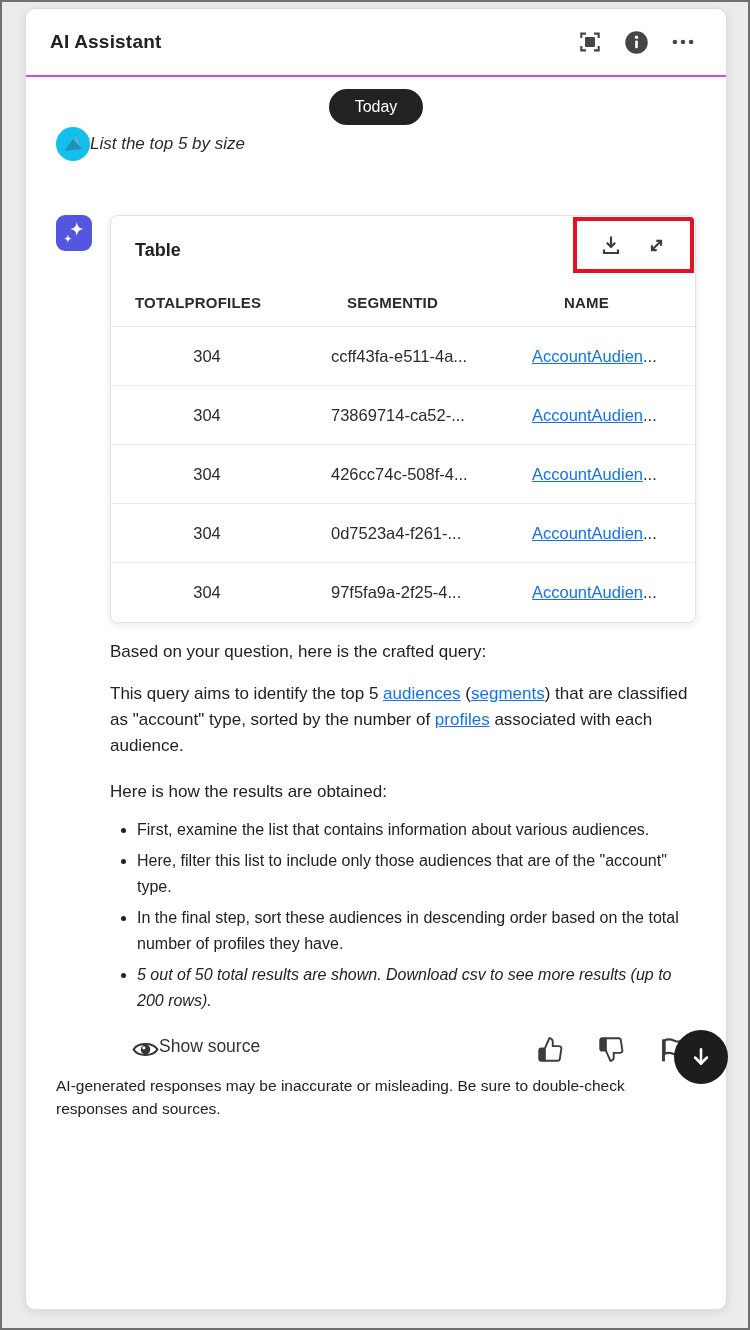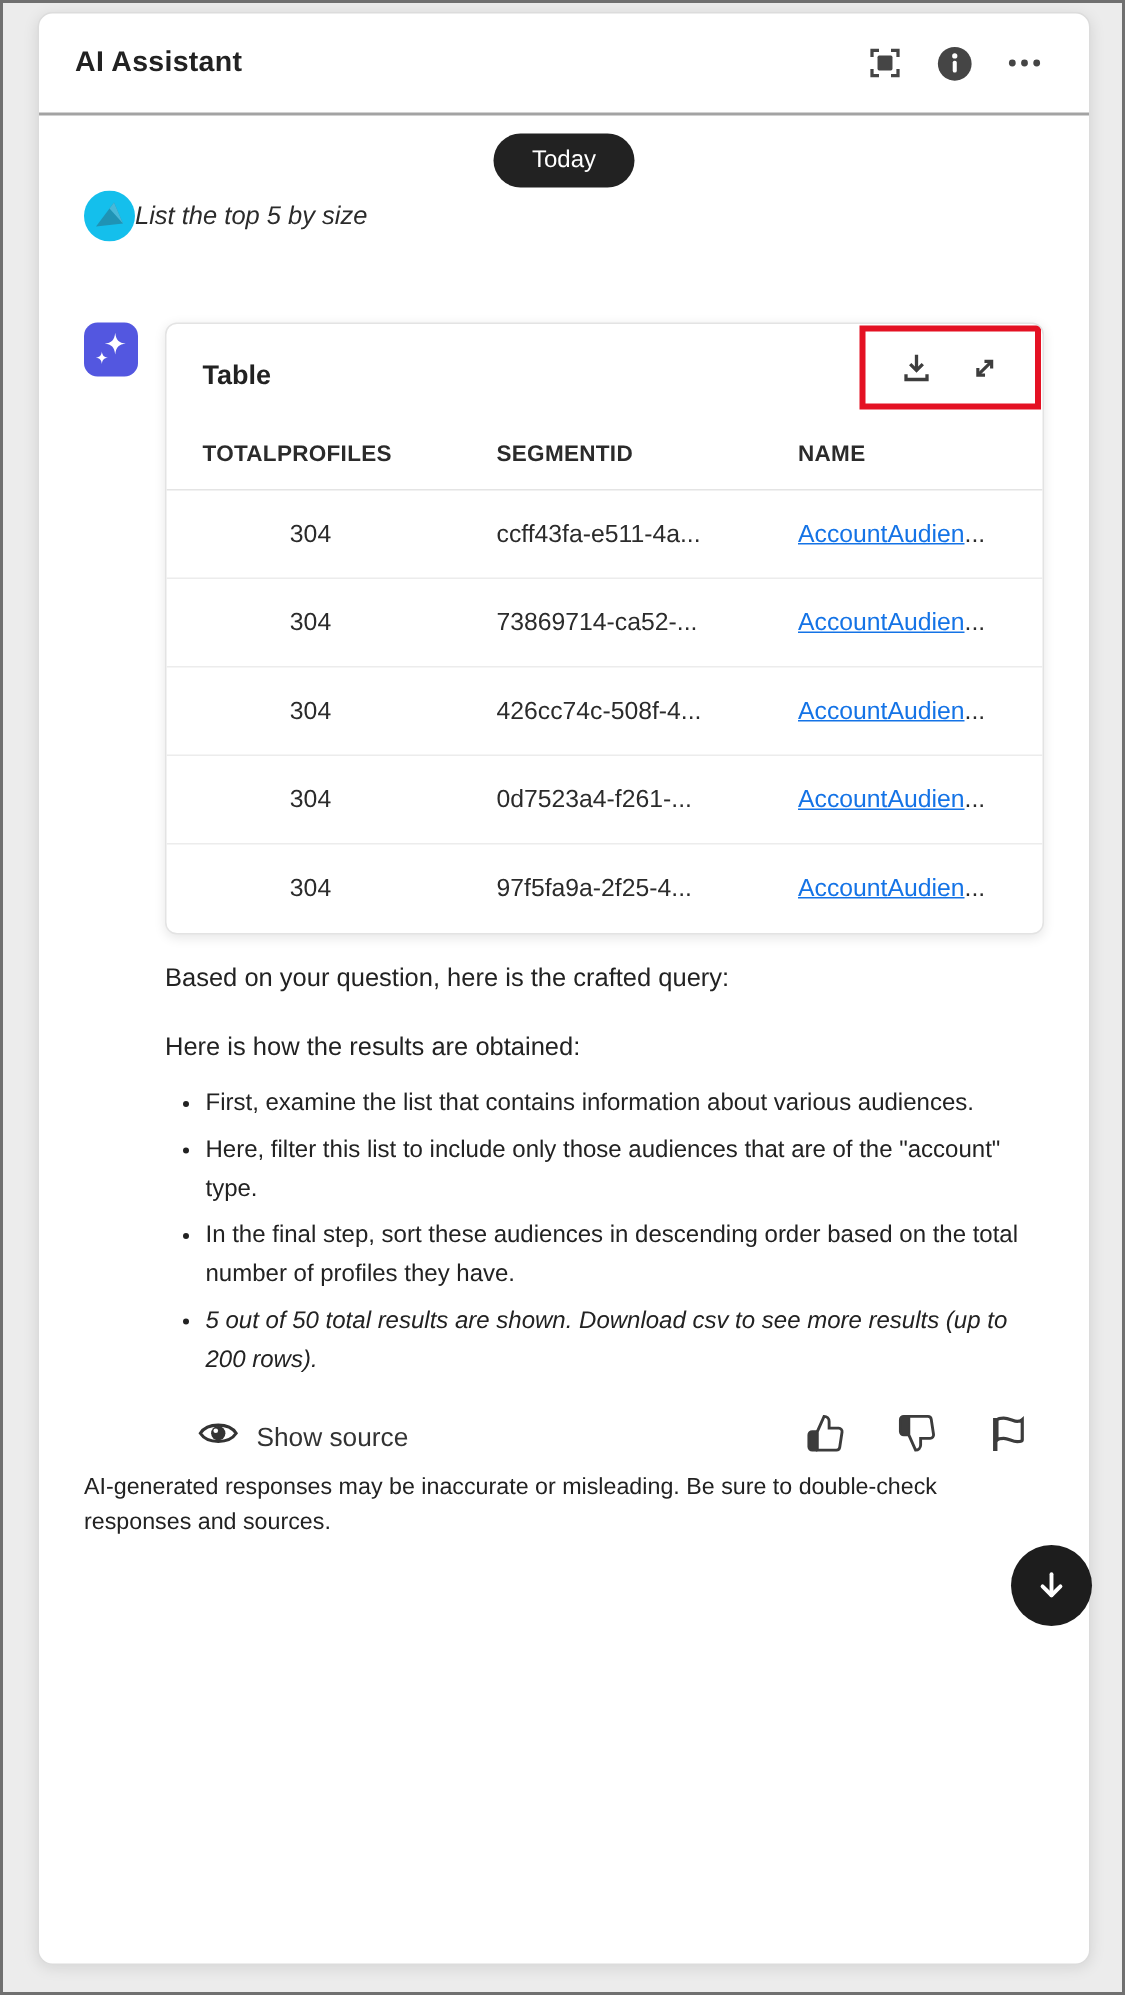--- a/index.html
+++ b/index.html
@@ -8,21 +8,21 @@
 
   .frame { position:relative; width:750px; height:1330px; background:#ececec;
            border:2px solid #707070; overflow:hidden; }
 
   .panel { position:absolute; left:23px; top:6px; width:702px; height:1302px;
            background:#fff; border:1px solid #dcdcdc; border-radius:10px;
            box-shadow:0 2px 10px rgba(0,0,0,.10); }
 
   
   .header { height:68px; display:flex; align-items:center; padding:0 28px 0 24px;
-            border-bottom:2px solid #a3a3a3; }
+            border-bottom:2px solid #d946ef; }
   .header-title { font-size:19px; font-weight:700; color:#222; letter-spacing:.2px; }
   .header-icons { margin-left:auto; display:flex; align-items:center; gap:16px; }
   .icon-btn { background:none; border:none; padding:2px; cursor:pointer; color:#454545;
               display:flex; align-items:center; justify-content:center; }
 
   .body { padding:12px 30px 0 30px; }
 
   .pill-row { display:flex; justify-content:center; }
   .pill { background:#222; color:#fff; font-size:16px; padding:9px 26px;
           border-radius:20px; }
@@ -41,38 +41,38 @@
   .card-title-row { padding:24px 24px 0; }
   .card-title { font-size:18px; font-weight:700; color:#222; }
   .red-annotation { position:absolute; top:1px; right:1px; width:121px; height:56px;
                     border:4px solid #e41123; display:flex; align-items:center;
                     justify-content:center; gap:22px; }
   .card-icon { background:none; border:none; padding:0; cursor:pointer; color:#3d3d3d;
                display:flex; align-items:center; }
 
   .table-head, .table-row { display:grid; grid-template-columns:196px 201px 1fr;
                             padding:0 24px; align-items:center; }
-  .table-head { height:48px; margin-top:18px; border-bottom:1px solid #e4e4e4; }
+  .table-head { height:48px; margin-top:18px; border-bottom:1px solid #e4e4e4;gap:16px; }
   .th { font-size:15px; font-weight:700; color:#2b2b2b; letter-spacing:.2px; }
   .table-row { height:59px; border-bottom:1px solid #ececec; font-size:16.5px; color:#2b2b2b; }
   .table-row:last-child { border-bottom:none; }
   .cell-num { text-align:center; padding-right:52px; }
   .name-link { color:#1473e6; text-decoration:underline; cursor:pointer; }
   .trunc { color:#2b2b2b; }
 
   
   .para { font-size:17px; line-height:26px; color:#222; margin:16px 0 0; }
   .para a, .inline-link { color:#1473e6; text-decoration:underline; cursor:pointer; }
   .para.how { margin-top:20px; }
   ul.steps { margin:12px 0 0; padding-left:27px; }
   ul.steps li { font-size:16px; line-height:26px; color:#222; margin-bottom:5px; }
   ul.steps li.italic { font-style:italic; }
 
   .source-row { display:flex; align-items:center; margin-top:20px; padding-left:22px; }
-  .source-btn { display:flex; align-items:flex-end; gap:12px; background:none; border:none;
+  .source-btn { display:flex; align-items:flex-start; background:none; border:none;
                 padding:0; cursor:pointer; color:#333; }
   .source-label { font-size:17.5px; color:#333; }
   .feedback { margin-left:auto; display:flex; align-items:center; gap:30px; padding-right:8px; }
 
   
   .composer { margin:10px 30px 0; position:relative; }
   .composer textarea { width:100%; height:128px; border:1px solid #7e7e7e; border-radius:8px;
                        padding:13px 16px; font-family:inherit; font-size:17px; resize:none;
                        color:#222; outline:none; }
   .composer textarea::placeholder { font-style:italic; color:#2d2d2d; opacity:1; }
@@ -196,20 +196,21 @@
             </div>
             <div class="table-row">
               <div class="cell-num">304</div>
               <div>97f5fa9a-2f25-4...</div>
               <div><span class="name-link">AccountAudien</span><span class="trunc">...</span></div>
             </div>
           </div>
 
           <p class="para">Based on your question, here is the crafted query:</p>
 
+          <p class="para"><span>This query aims to identify the top 5 </span><span class="inline-link">audiences</span><span> (</span><span class="inline-link">segments</span><span>) that are classified as "account" type, sorted by the number of </span><span class="inline-link">profiles</span><span> associated with each audience.</span></p>
 
           <p class="para how">Here is how the results are obtained:</p>
 
           <ul class="steps">
             <li>First, examine the list that contains information about various audiences.</li>
             <li>Here, filter this list to include only those audiences that are of the "account" type.</li>
             <li>In the final step, sort these audiences in descending order based on the total number of profiles they have.</li>
             <li class="italic">5 out of 50 total results are shown. Download csv to see more results (up to 200 rows).</li>
           </ul>
 

